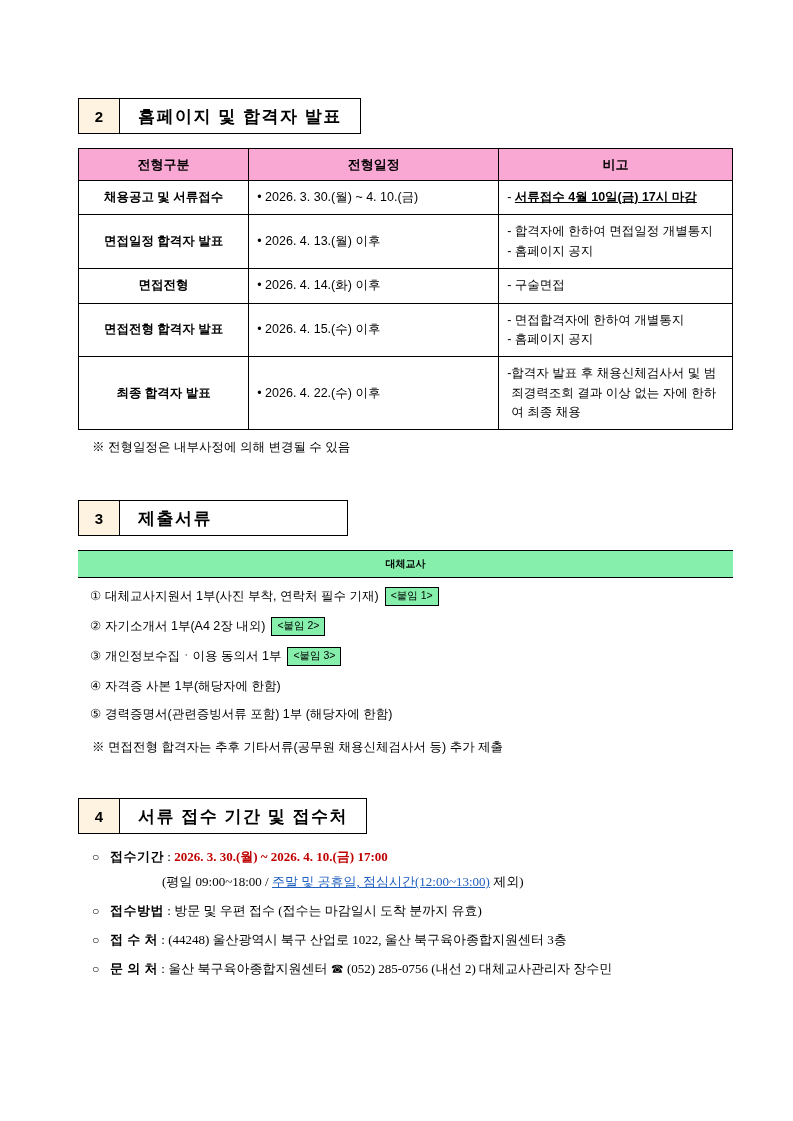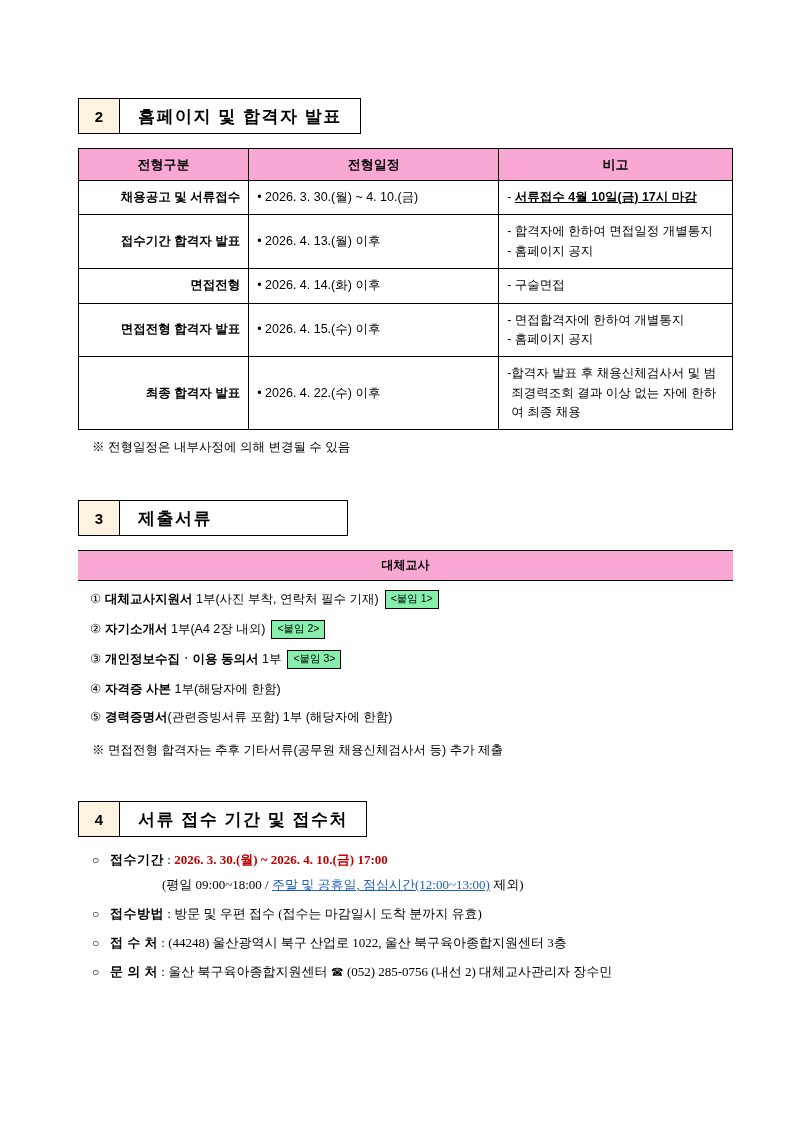--- a/index.html
+++ b/index.html
@@ -78,21 +78,21 @@
     text-align: center;
     font-weight: bold;
     font-size: 13px;
     height: 32px;
     padding: 6px 4px;
   }
   .col-a { width: 158px; }
   .col-b { width: 232px; }
   .col-c { width: 217px; }
   td.c-type {
-    text-align: right;
+    text-align: center;
     font-weight: bold;
     font-size: 13px;
   }
   td.c-date {
     font-size: 12.5px;
     padding-left: 12px;
   }
   td.c-note {
     font-size: 12.5px;
     padding-left: 10px;
@@ -107,46 +107,46 @@
 
   .small-note {
     margin: 9px 0 0 92px;
     font-size: 12.5px;
   }
 
   
   .docs-header {
     margin: 0 78px;
     width: 655px;
-    background: #f9a8d4;
+    background: #86efac;
     border-top: 1px solid #000;
     border-bottom: 1px solid #000;
     text-align: center;
     font-weight: bold;
-    font-size: 12px;
+    font-size: 10px;
     padding: 6px 0;
     box-sizing: border-box;
   }
   .docs-list {
     margin: 10px 0 0 0;
     padding: 0;
     list-style: none;
   }
   .docs-list li {
     font-size: 12.5px;
     padding: 0 0 0 90px;
     margin-bottom: 11px;
     white-space: nowrap;
   }
   .circ {
     display: inline-block;
     width: 15px;
     font-size: 12.5px;
   }
-  .b { font-weight: bold; }
+  .b { font-weight: normal; }
   .attach-tag {
     display: inline-block;
     border: 1px solid #000;
     background: #86efac;
     font-size: 10.5px;
     font-weight: normal;
     padding: 1px 5px 2px 5px;
     margin-left: 6px;
     position: relative;
     top: -1px;
@@ -213,21 +213,21 @@
         <tr>
           <td class="c-type">채용공고 및 서류접수</td>
           <td class="c-date">• 2026. 3. 30.(월) ~ 4. 10.(금)</td>
           <td class="c-note">
             <span class="note-line">
               <span>- </span><span class="note-strong">서류접수 4월 10일(금) 17시 마감</span>
             </span>
           </td>
         </tr>
         <tr>
-          <td class="c-type">접수기간 합격자 발표</td>
+          <td class="c-type">면접일정 합격자 발표</td>
           <td class="c-date">• 2026. 4. 13.(월) 이후</td>
           <td class="c-note">
             <span class="note-line">
               <span>- </span><span>합격자에 한하여 면접일정 개별통지</span>
             </span>
             <span class="note-line">
               <span>- </span><span>홈페이지 공지</span>
             </span>
           </td>
         </tr>

